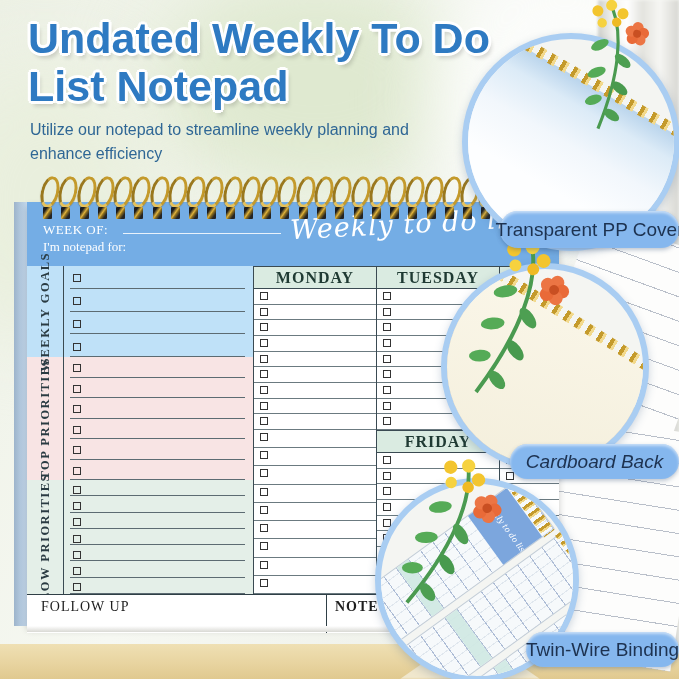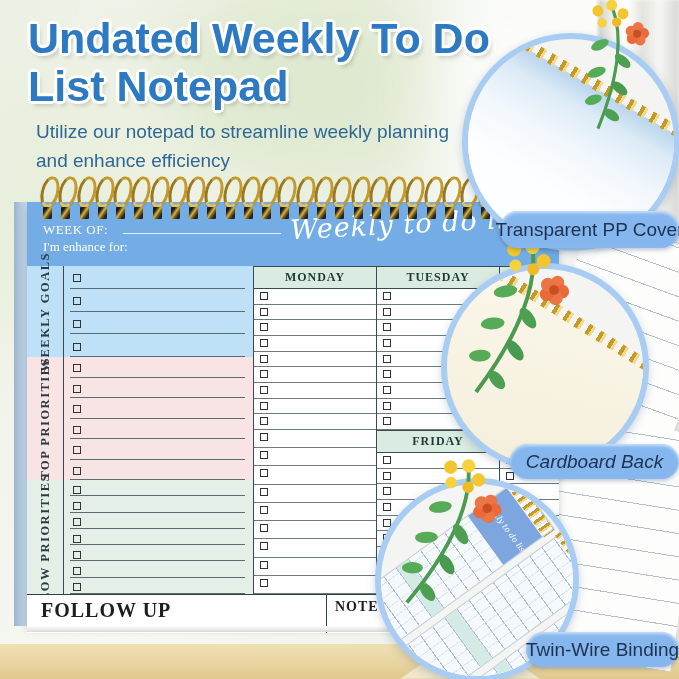--- a/index.html
+++ b/index.html
@@ -22,22 +22,22 @@
   .lined-sheet{position:absolute;background:#fdfdfc;z-index:4;
     background-image:repeating-linear-gradient(0deg,transparent 0 22px,#b9bfc9 22px 23px);}
   .sheetA{left:545px;top:232px;width:150px;height:255px;transform:rotate(20deg);}
   .sheetB{left:500px;top:420px;width:190px;height:238px;transform:rotate(9deg);}
 
   
   .title{position:absolute;left:28px;top:14px;width:500px;z-index:15;
     font-size:43px;line-height:1.12;font-weight:bold;color:#2e7ac2;
     text-shadow:-2px -2px 0 #fff,2px -2px 0 #fff,-2px 2px 0 #fff,2px 2px 0 #fff,
       0 -3px 0 #fff,0 3px 0 #fff,-3px 0 0 #fff,3px 0 0 #fff,3px 5px 4px rgba(0,0,0,.16);}
-  .subtitle{position:absolute;left:36px;top:118px;width:430px;z-index:15;
-    font-size:19px;line-height:1.5;color:#2f6795;}
+  .subtitle{position:absolute;left:30px;top:118px;width:430px;z-index:15;
+    font-size:16px;line-height:1.5;color:#2f6795;}
 
   
   #notepad{position:absolute;left:14px;top:182px;width:545px;height:463px;z-index:10;}
   .pad-side{position:absolute;left:0;top:20px;width:13px;height:424px;
     background:linear-gradient(90deg,#9db4cb,#c6dbef);}
   .pad-paper{position:absolute;left:13px;top:20px;width:532px;height:424px;background:#fff;
     box-shadow:0 4px 7px rgba(0,0,0,.20);}
   .pad-header{position:relative;height:64px;background:#74ade5;}
   .week-of{position:absolute;left:16px;top:20px;color:#fff;
     font-family:"Liberation Serif",serif;font-size:13px;letter-spacing:.5px;}
@@ -61,28 +61,28 @@
   .cb{position:absolute;width:6px;height:6px;border:1.1px solid #333;background:transparent;}
   .check-row .cb{left:3px;top:38%;}
   .day-grid{position:absolute;left:226px;top:0;width:306px;height:328px;
     overflow:hidden;background:#fff;}
   .grid-half{position:absolute;left:0;width:368px;height:164px;display:flex;}
   .grid-top{top:0;} .grid-bot{top:164px;}
   .day-col{width:122px;flex:0 0 122px;border-left:1px solid #3a4a52;
     display:flex;flex-direction:column;}
   .day-header{height:21px;background:#daebe1;border-top:1px solid #3a4a52;
     border-bottom:1px solid #3a4a52;font-family:"Liberation Serif",serif;
-    font-weight:bold;font-size:12px;letter-spacing:1px;color:#1f3a33;
+    font-weight:bold;font-size:16px;letter-spacing:1px;color:#1f3a33;
     display:flex;align-items:center;justify-content:center;}
   .day-rows{flex:1;display:flex;flex-direction:column;}
   .day-row{flex:1;position:relative;border-bottom:1px solid #6b7a80;}
   .day-row .cb{left:6px;top:3px;}
   .pad-footer{position:relative;height:38px;border-top:1.3px solid #2f3f46;background:#fff;}
   .follow-up{position:absolute;left:14px;top:4px;font-family:"Liberation Serif",serif;
-    font-weight:bold;font-size:20px;letter-spacing:1px;color:#1e1e1e;}
+    font-weight:normal;font-size:14px;letter-spacing:1px;color:#1e1e1e;}
   .note-divider{position:absolute;left:299px;top:0;height:100%;border-left:1.2px solid #2f3f46;}
   .note-label{position:absolute;left:308px;top:4px;font-family:"Liberation Serif",serif;
     font-weight:bold;font-size:14px;letter-spacing:1px;color:#1e1e1e;}
   .page-lip{position:absolute;left:13px;top:444px;width:530px;height:6px;
     background:linear-gradient(180deg,#ffffff,#d9d9d4);}
   
   .spiral{position:absolute;left:26px;top:-6px;width:492px;height:46px;
     display:flex;justify-content:space-between;z-index:6;}
   .coil{position:relative;width:17px;height:46px;}
   .ring{position:absolute;left:1px;top:0;width:12px;height:26px;border-radius:50%;
@@ -156,21 +156,21 @@
 
   <div class="title" style="color: rgb(46, 122, 194);">Undated Weekly To Do List Notepad</div>
   <div class="subtitle" style="color: rgb(47, 103, 149);">Utilize our notepad to streamline weekly planning and enhance efficiency</div>
 
   <div id="notepad">
     <div class="pad-side"></div>
     <div class="pad-paper">
       <div class="pad-header" style="background: rgb(116, 173, 229);">
         <span class="week-of">WEEK OF:</span>
         <span class="week-line"></span>
-        <span class="grateful">I'm enhance for:</span>
+        <span class="grateful">I'm notepad for:</span>
         <span class="script-title">Weekly to do list</span>
       </div>
       <div class="pad-body">
         <div class="left-block">
             <div class="section" style="height: 91px; background: rgb(191, 225, 248);">
               <div class="rail">
                 <span class="rail-label">WEEKLY GOALS</span>
               </div>
               <div class="rows">
                 <div class="check-row">

